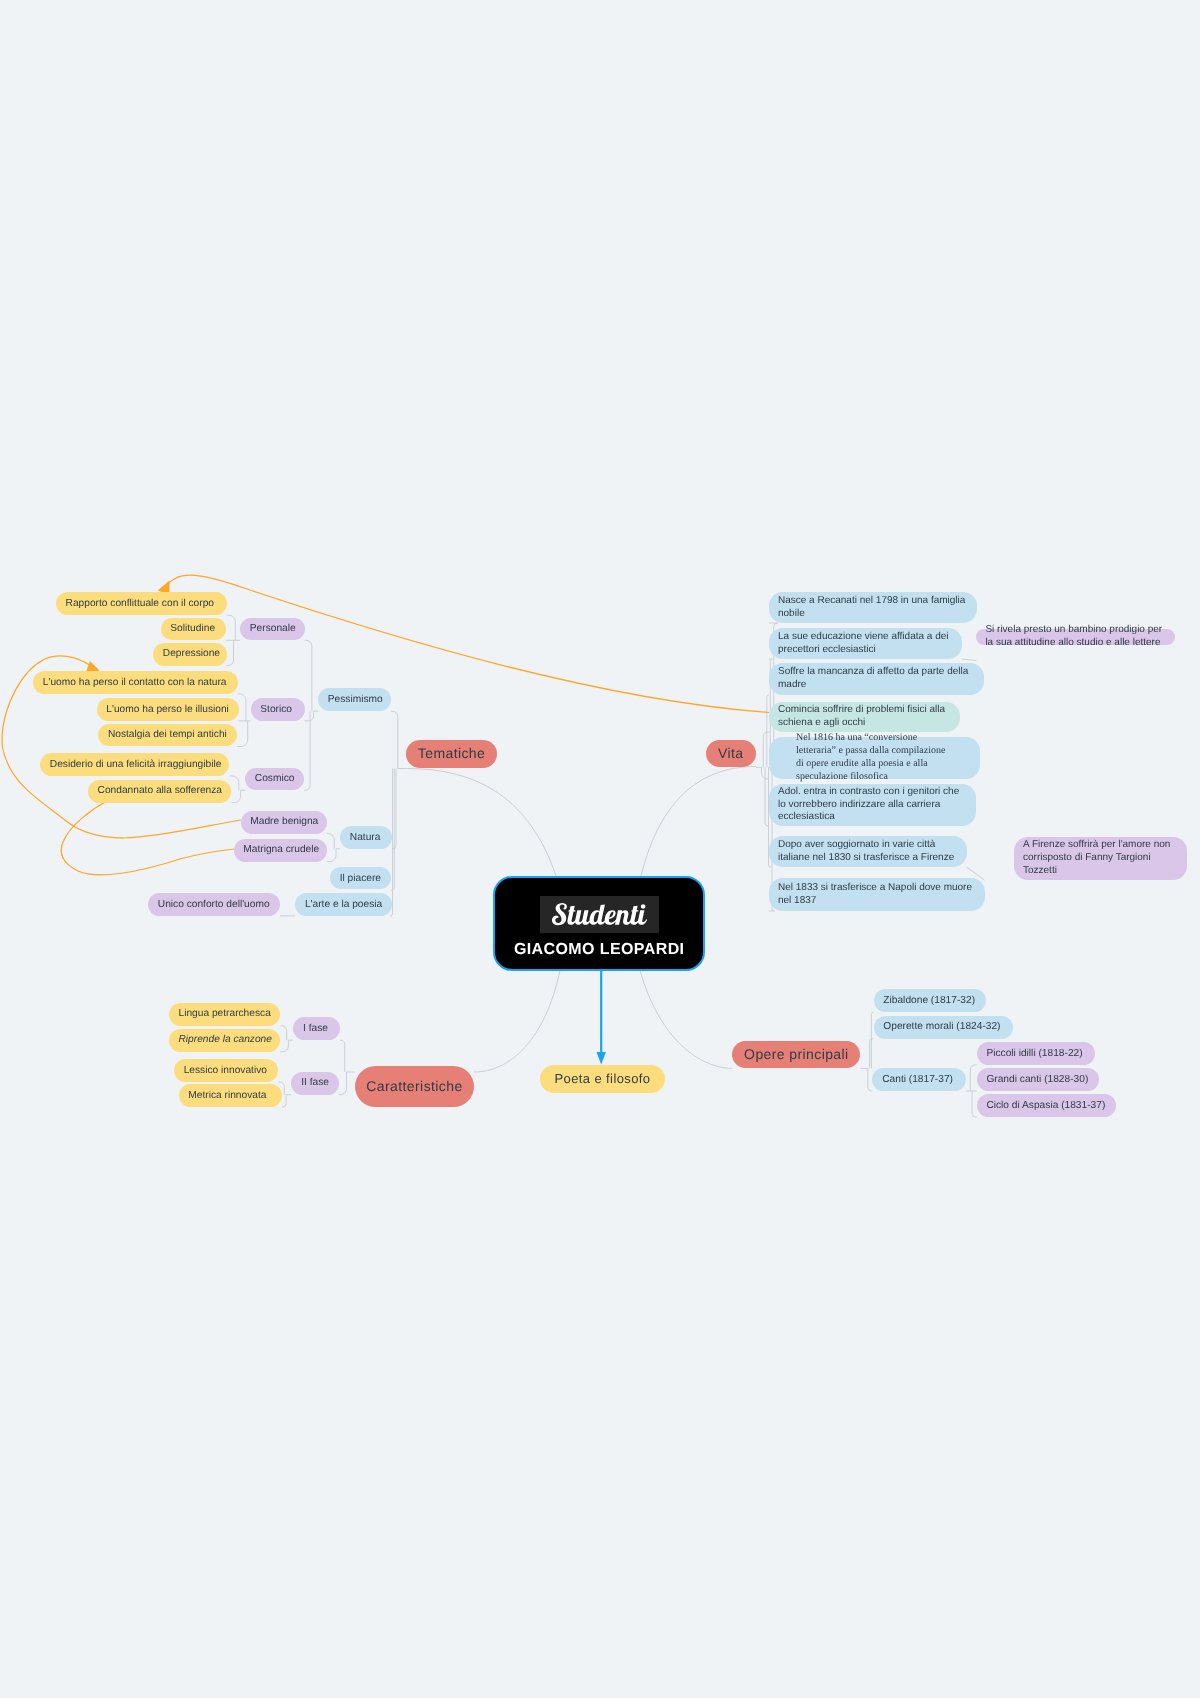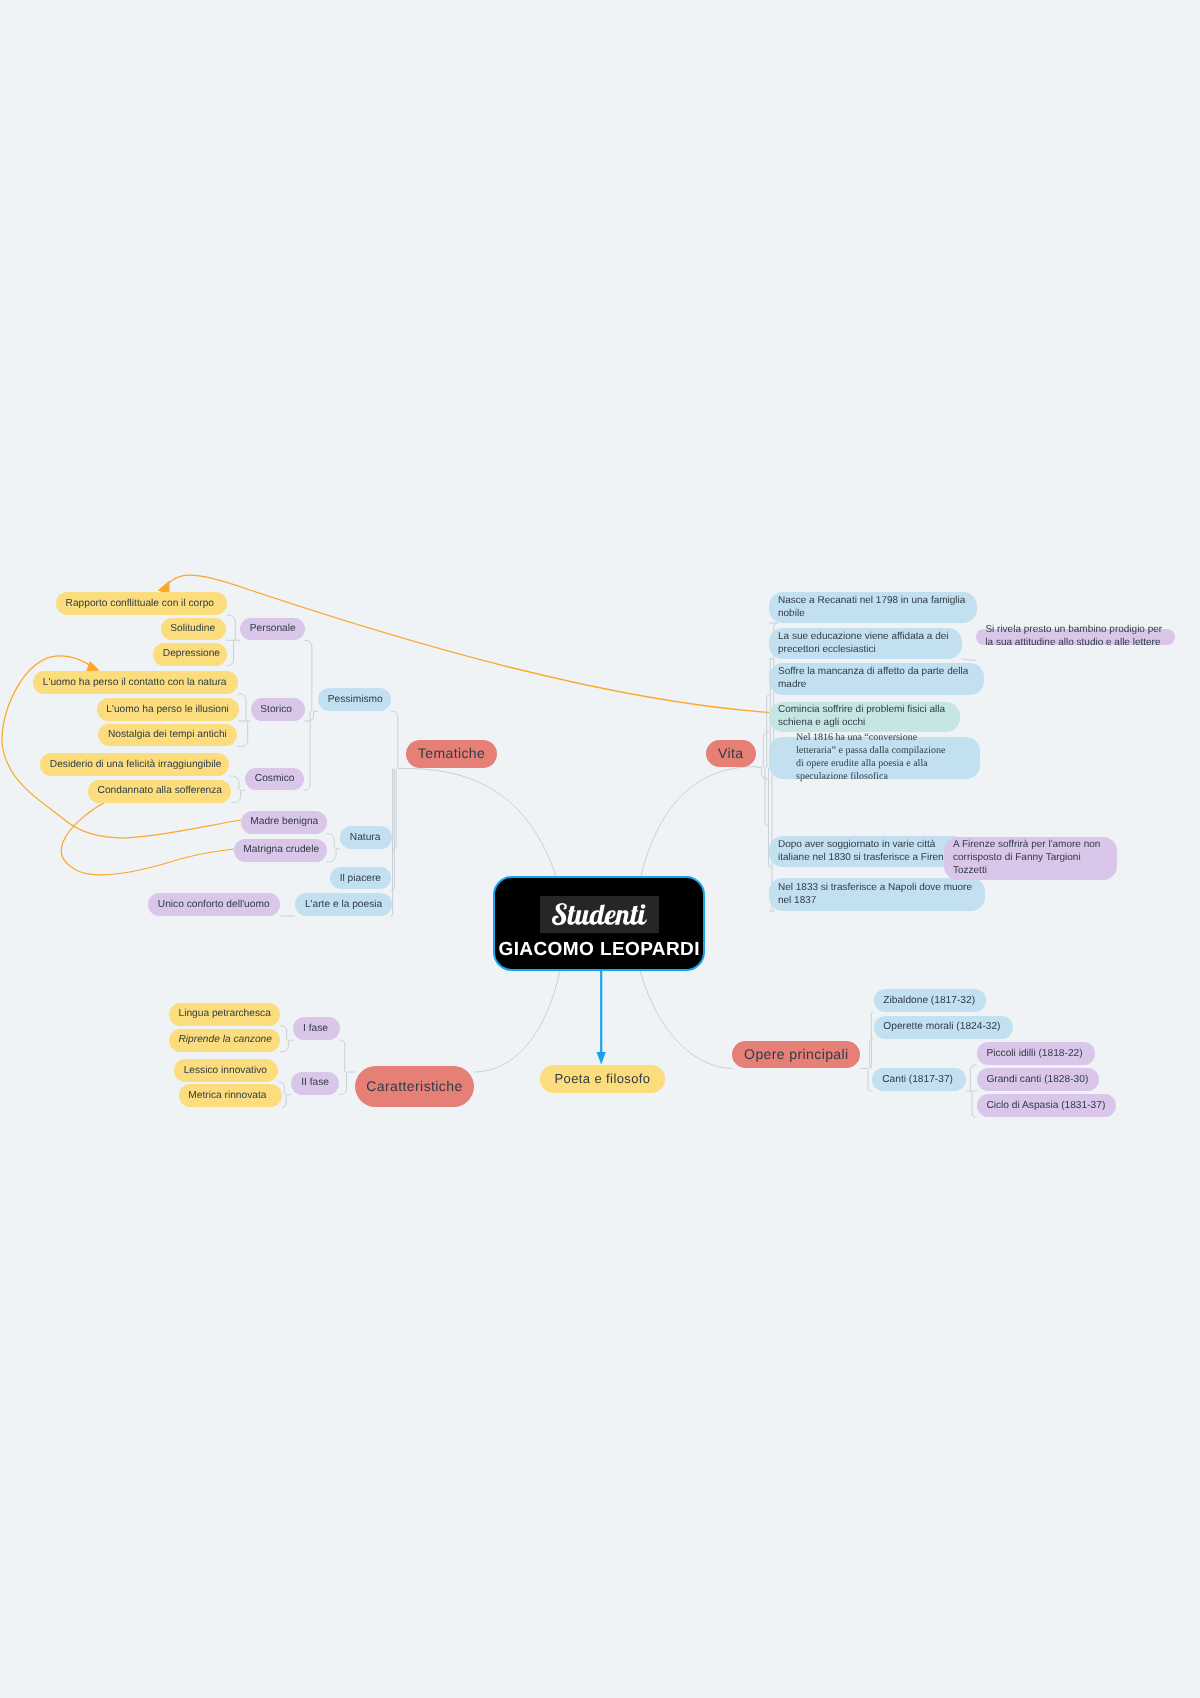--- a/index.html
+++ b/index.html
@@ -16,21 +16,21 @@
   .yellow{background:#fcdd7e;}
   .purple{background:#d9c6e8;}
   .blue{background:#c2e0f0;}
   .mint{background:#c6e6e4;}
   .red{background:#e67f76;}
   .branch{font-size:14px;letter-spacing:.4px;justify-content:center;}
   #center{position:absolute;background:#000;border:2.2px solid #17a3f0;
           border-radius:19px;box-sizing:border-box;display:flex;
           flex-direction:column;align-items:center;justify-content:center;}
   #logo{background:#262626;display:flex;align-items:center;justify-content:center;}
-  #ctitle{color:#fff;font-weight:700;letter-spacing:.4px;font-size:19px;
+  #ctitle{color:#fff;font-weight:700;letter-spacing:.4px;font-size:16px;
           line-height:16px;margin-top:9.5px;}
 </style>
 </head>
 <body>
 
 <div id="stage">
 <svg id="links" viewBox="0 0 1200 1698">
 <path d="M 226.60 615.20 L 228.70 615.20 C 232.33 615.20 235.30 618.17 235.30 621.80 L 235.30 640.30" fill="none" stroke="#c8d0d8" stroke-width="1.0"></path>
 <path d="M 226.00 640.30 L 235.30 640.30" fill="none" stroke="#c8d0d8" stroke-width="1.0"></path>
 <path d="M 226.50 665.70 L 227.91 665.70 C 231.01 665.70 233.55 663.16 233.55 660.06 L 233.55 640.30" fill="none" stroke="#c8d0d8" stroke-width="1.0"></path>
@@ -161,30 +161,33 @@
     </div>
 <div class="nd blue wrap" style="left:769.0px;top:663.0px;width:215.4px;height:32.0px;padding:0 9px;border-radius:14px;">
       <span>Soffre la mancanza di affetto da parte della madre</span>
     </div>
 <div class="nd mint wrap" style="left:769.0px;top:702.0px;width:191.0px;height:30.0px;padding:0 9px;border-radius:14px;">
       <span>Comincia soffrire di problemi fisici alla schiena e agli occhi</span>
     </div>
 <div class="nd blue wrap" style="left:769.0px;top:737.0px;width:211.0px;height:42.0px;padding:0 27px;border-radius:14px;font-family:Liberation Serif, serif;">
       <span>Nel 1816 ha una “conversione letteraria” e passa dalla compilazione di opere erudite alla poesia e alla speculazione filosofica</span>
     </div>
+<div class="nd blue wrap" style="left:769.0px;top:784.0px;width:206.6px;height:42.0px;padding:0 9px;border-radius:14px;">
+      <span>Adol. entra in contrasto con i genitori che lo vorrebbero indirizzare alla carriera ecclesiastica</span>
+    </div>
 <div class="nd blue wrap" style="left:769.0px;top:836.0px;width:197.6px;height:31.0px;padding:0 9px;border-radius:14px;">
       <span>Dopo aver soggiornato in varie città italiane nel 1830 si trasferisce a Firenze</span>
     </div>
 <div class="nd blue wrap" style="left:769.0px;top:878.0px;width:216.0px;height:33.0px;padding:0 9px;border-radius:14px;">
       <span>Nel 1833 si trasferisce a Napoli dove muore nel 1837</span>
     </div>
 <div class="nd purple wrap" style="left:976.4px;top:628.6px;width:198.6px;height:16px;padding:0 9px;border-radius:14px;">
       <span>Si rivela presto un bambino prodigio per la sua attitudine allo studio e alle lettere</span>
     </div>
-<div class="nd purple wrap" style="left:944px;top:837.0px;width:172.6px;height:43.0px;padding:4px 9px;border-radius:14px;">
+<div class="nd purple wrap" style="left:1014px;top:837.0px;width:172.6px;height:43.0px;padding:4px 9px;border-radius:14px;">
       <span>A Firenze soffrirà per l'amore non corrisposto di Fanny Targioni Tozzetti</span>
     </div>
 <div class="nd red branch" style="left:705.5px;top:740.2px;width:50.5px;height:27.2px;justify-content:center;text-align:center;">
       <span>Vita</span>
     </div>
 <div class="nd yellow" style="left:168.7px;top:1002.9px;width:111.6px;height:22.8px;">
       <span>Lingua petrarchesca</span>
     </div>
 <div class="nd yellow" style="left:168.7px;top:1028.9px;width:111.6px;height:22.8px;font-style:italic;">
       <span>Riprende la canzone</span>

